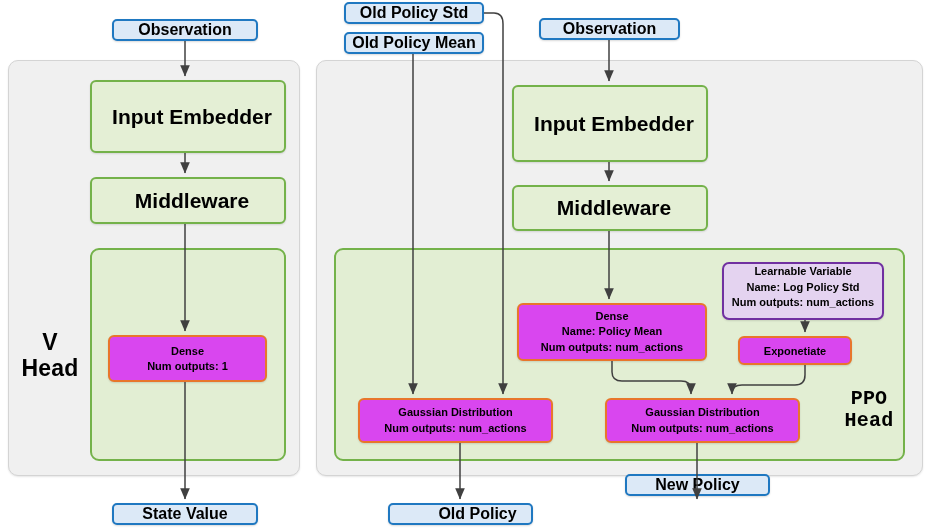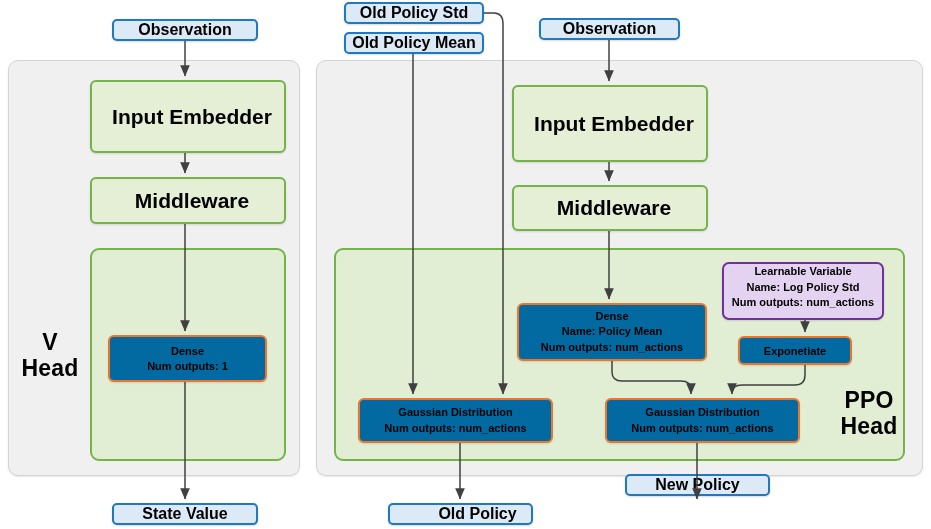--- a/index.html
+++ b/index.html
@@ -35,21 +35,21 @@
     border:2px solid #74b24a;
     border-radius:6px;
     display:flex;align-items:center;justify-content:center;
     font-weight:bold;
     color:#000;
     box-shadow:0 1px 2px rgba(0,0,0,.12);
     padding-left:8px;
   }
   
   .block-orange{
-    background:#0369a1;
+    background:#d946ef;
     border:2px solid #e8762c;
     border-radius:6px;
     display:flex;flex-direction:column;align-items:center;justify-content:center;
     color:#000;
     text-align:center;
     box-shadow:0 1px 2px rgba(0,0,0,.12);
   }
   
   .block-purple{
     background:#e4d3f0;
@@ -138,21 +138,21 @@
   <div class="abs block-green" style="left:512px;top:85px;width:196px;height:77px;font-size:21px;">
     <span>Input Embedder</span>
   </div>
 
   <div class="abs block-green" style="left:512px;top:185px;width:196px;height:46px;font-size:21px;">
     <span>Middleware</span>
   </div>
 
   <div class="abs group-green" style="left:334px;top:248px;width:571px;height:213px;"></div>
 
-  <div class="head-label" style="left:824px;top:388px;width:90px;font-size:23px;">
+  <div class="head-label" style="left:824px;top:388px;width:90px;font-size:20px;font-family:Liberation Mono, monospace;">
     <div>PPO</div>
     <div>Head</div>
   </div>
 
   <div class="abs block-orange" style="left:517px;top:303px;width:190px;height:58px;font-size:11px;line-height:1.42;">
     <span class="ttl">Dense</span>
     <span class="sub">Name: Policy Mean</span>
     <span class="sub">Num outputs: num_actions</span>
   </div>
 

